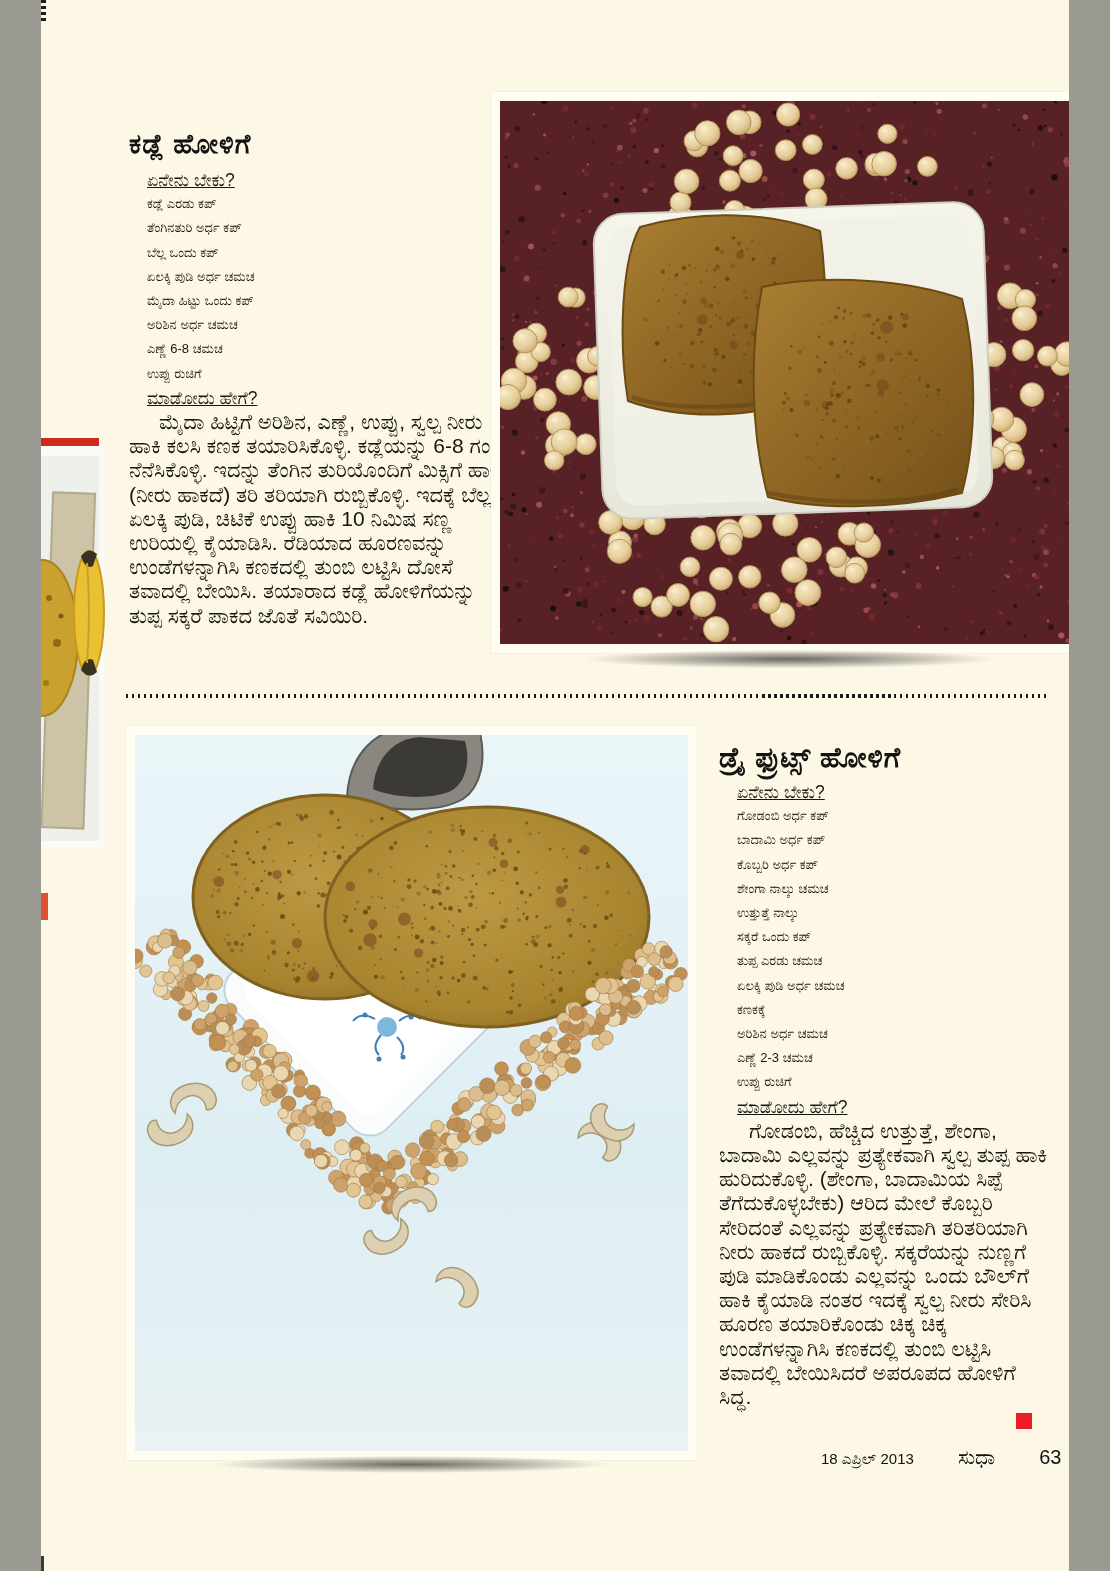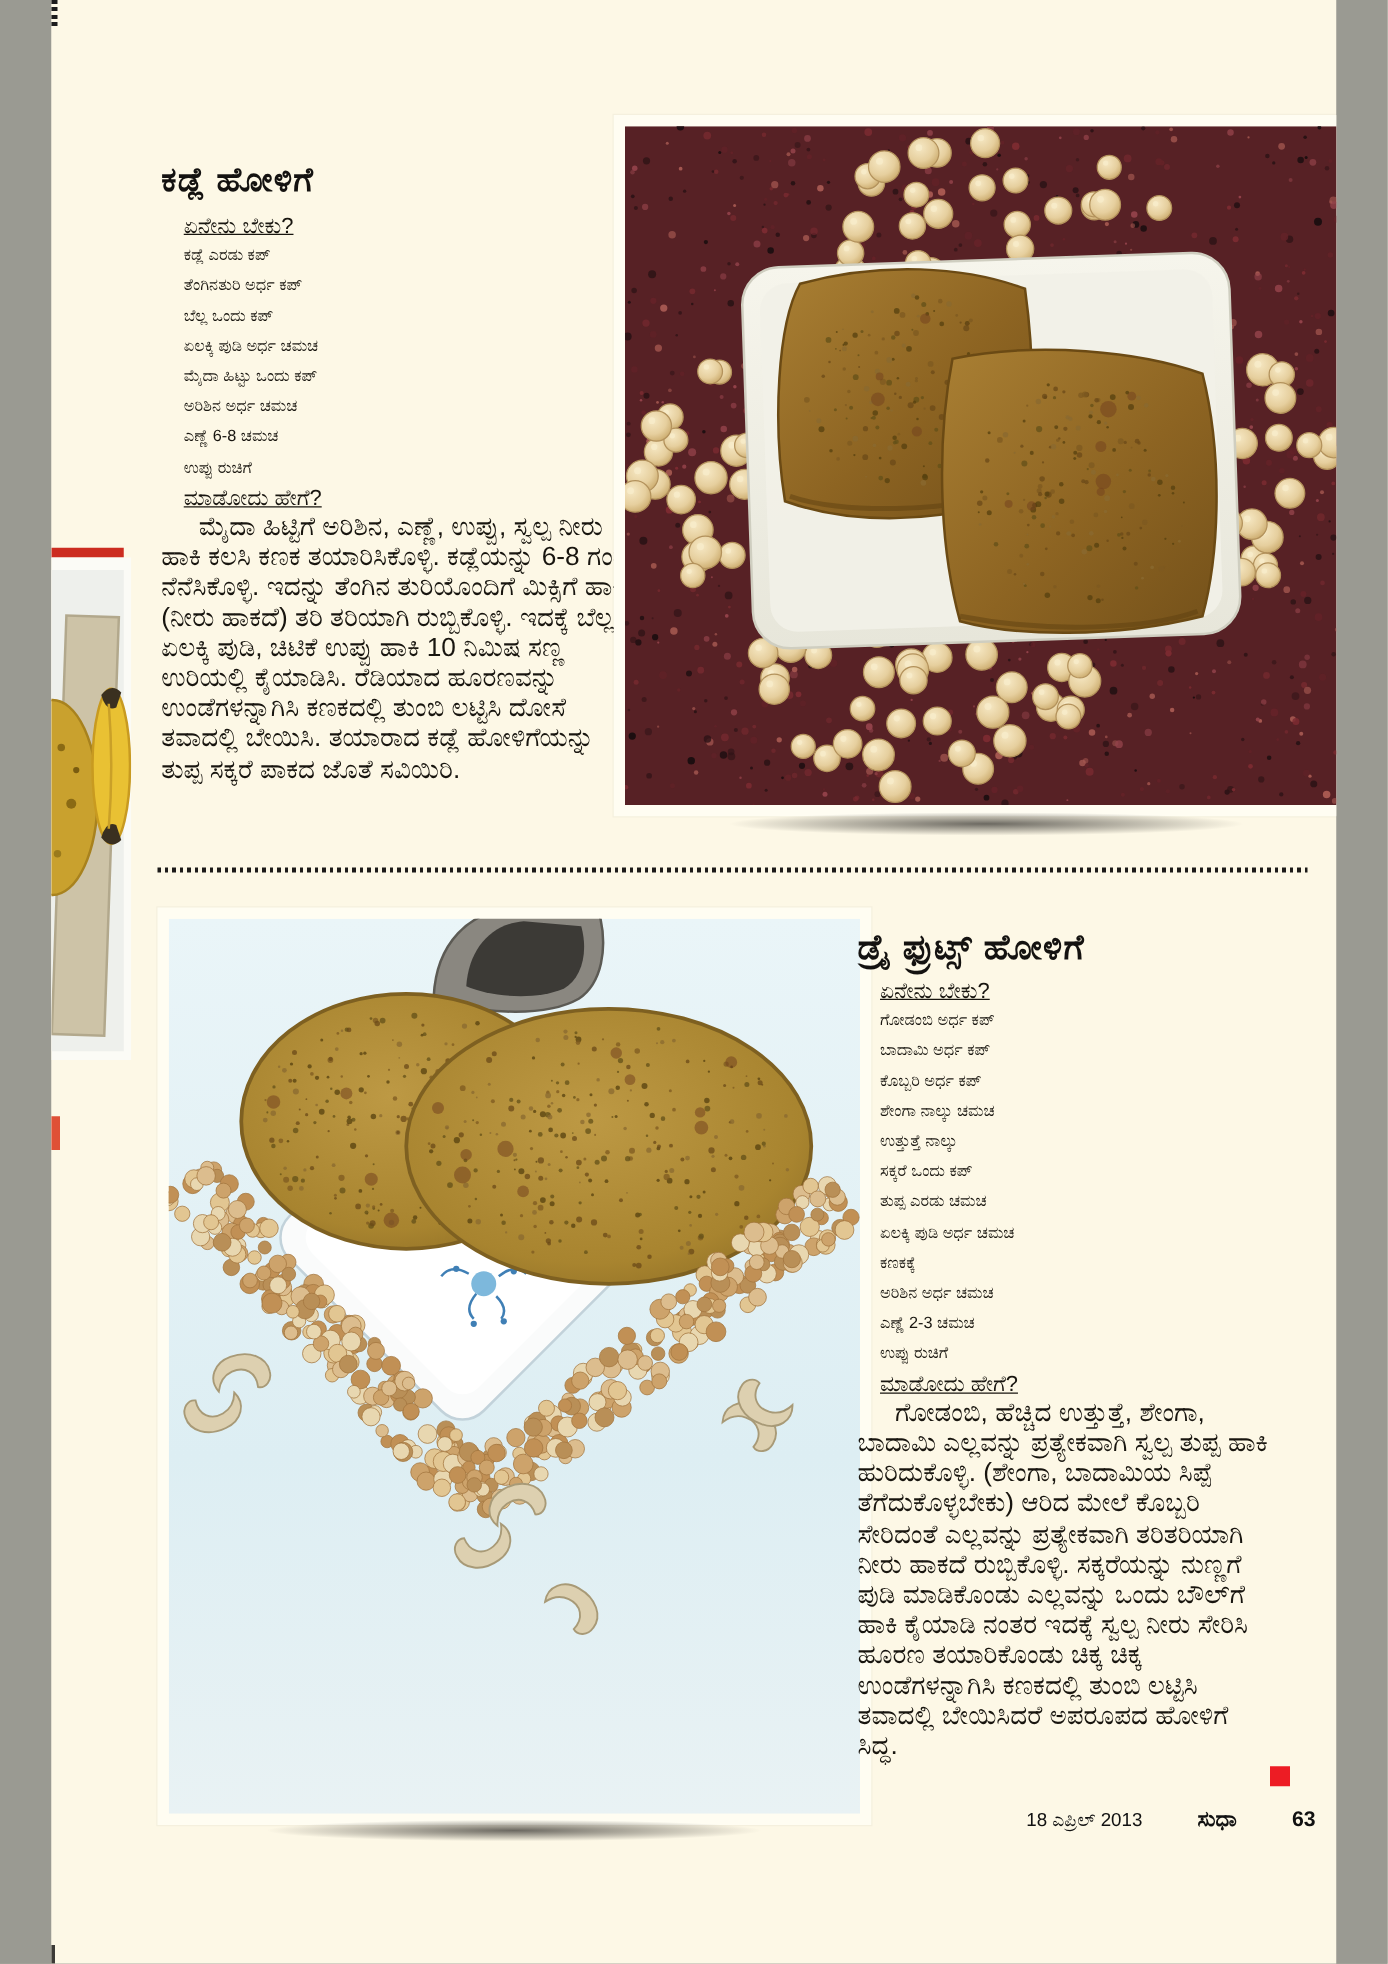--- a/index.html
+++ b/index.html
@@ -21,21 +21,21 @@
   .photo-frame{position:absolute;background:#fffdf2;box-shadow:0 0 0 1px rgba(0,0,0,0.03);}
   .photo-frame svg{display:block;margin:9px;}
   .photo-shadow{position:absolute;border-radius:50%;
     background:radial-gradient(ellipse 50% 50% at 50% 35%, rgba(30,28,26,.65), rgba(30,28,26,.25) 45%, rgba(30,28,26,0) 72%);}
   
   .dotted-divider{position:absolute;height:4px;
     background:repeating-linear-gradient(90deg,#1c1a18 0 2.5px,transparent 2.5px 6px);}
   
   .end-marker{position:absolute;width:16px;height:16px;}
   .footer{position:absolute;font-size:15px;color:#111;white-space:nowrap;}
-  .footer .b{font-weight:bold;font-size:17px;margin-left:40px;}
+  .footer .b{font-weight:normal;font-size:20px;margin-left:40px;}
   .crop-tl{position:absolute;left:0;top:0;width:5px;height:23px;
     background:repeating-linear-gradient(180deg,#1c1c1c 0 3px,transparent 3px 6px);}
   .crop-tr{position:absolute;left:1093px;top:0;width:17px;height:13px;background:#fff;
     border-left:2px solid #5a5a55;border-bottom:2px solid #5a5a55;}
   .crop-bl{position:absolute;left:0;top:1556px;width:3px;height:15px;background:#3c3a36;}
   .crop-br{position:absolute;left:1092px;top:1556px;width:18px;height:15px;
     border-left:1px solid #55534e;border-top:1px solid #55534e;background:#fdf8e6;}
   .edge-strip{position:absolute;left:0;top:438px;width:64px;height:410px;}
   .edge-red-sliver{position:absolute;left:0;top:893px;width:7px;height:27px;background:#df5036;}
 </style>
@@ -2501,21 +2501,21 @@
           <path d="M4,18 C1,8 9,0 20,1 C33,2 41,11 39,20 C38,26 32,29 28,26 C31,17 26,10 17,10 C11,10 7,13 4,18 Z" fill="#ddd0b0" stroke="#a89a77" stroke-width="1.2" transform="translate(446,380) rotate(20) scale(1.25)"></path>
           <path d="M4,18 C1,8 9,0 20,1 C33,2 41,11 39,20 C38,26 32,29 28,26 C31,17 26,10 17,10 C11,10 7,13 4,18 Z" fill="#ddd0b0" stroke="#a89a77" stroke-width="1.2" transform="translate(498,412) rotate(195) scale(1.25)"></path>
           <path d="M4,18 C1,8 9,0 20,1 C33,2 41,11 39,20 C38,26 32,29 28,26 C31,17 26,10 17,10 C11,10 7,13 4,18 Z" fill="#ddd0b0" stroke="#a89a77" stroke-width="1.2" transform="translate(246,470) rotate(-35) scale(1.25)"></path>
           <path d="M4,18 C1,8 9,0 20,1 C33,2 41,11 39,20 C38,26 32,29 28,26 C31,17 26,10 17,10 C11,10 7,13 4,18 Z" fill="#ddd0b0" stroke="#a89a77" stroke-width="1.2" transform="translate(284,498) rotate(140) scale(1.25)"></path>
           <path d="M4,18 C1,8 9,0 20,1 C33,2 41,11 39,20 C38,26 32,29 28,26 C31,17 26,10 17,10 C11,10 7,13 4,18 Z" fill="#ddd0b0" stroke="#a89a77" stroke-width="1.2" transform="translate(306,524) rotate(25) scale(1.25)"></path>
         </g>
     </svg>
   </div>
   <div class="photo-shadow" style="left:95px;top:1456px;width:550px;height:24px;"></div>
 
-  <section class="recipe" id="recipe2" style="left:645px;top:738px;width:332px;">
+  <section class="recipe" id="recipe2" style="left:678px;top:738px;width:332px;">
     <h2 class="recipe-title">ಡ್ರೈ ಫ್ರುಟ್ಸ್ ಹೋಳಿಗೆ</h2>
     <p class="qline">ಏನೇನು ಬೇಕು?</p>
     <ul class="ing-list">
       <li>ಗೋಡಂಬಿ ಅರ್ಧ ಕಪ್</li>
       <li>ಬಾದಾಮಿ ಅರ್ಧ ಕಪ್</li>
       <li>ಕೊಬ್ಬರಿ ಅರ್ಧ ಕಪ್</li>
       <li>ಶೇಂಗಾ ನಾಲ್ಕು ಚಮಚ</li>
       <li>ಉತ್ತುತ್ತೆ ನಾಲ್ಕು</li>
       <li>ಸಕ್ಕರೆ ಒಂದು ಕಪ್</li>
       <li>ತುಪ್ಪ ಎರಡು ಚಮಚ</li>

